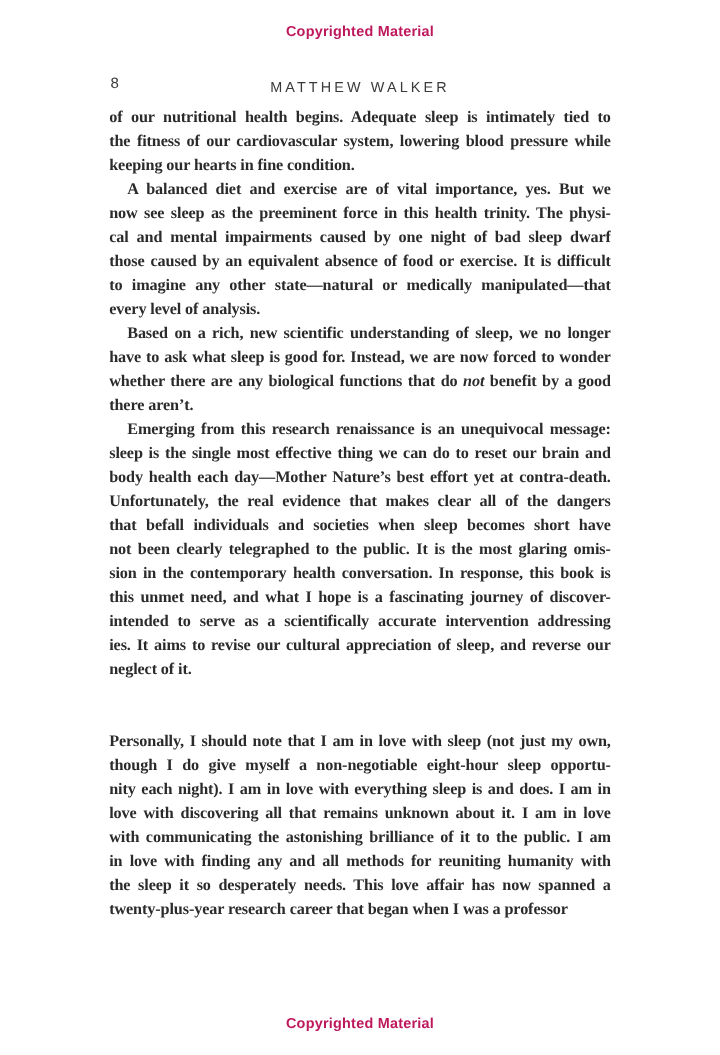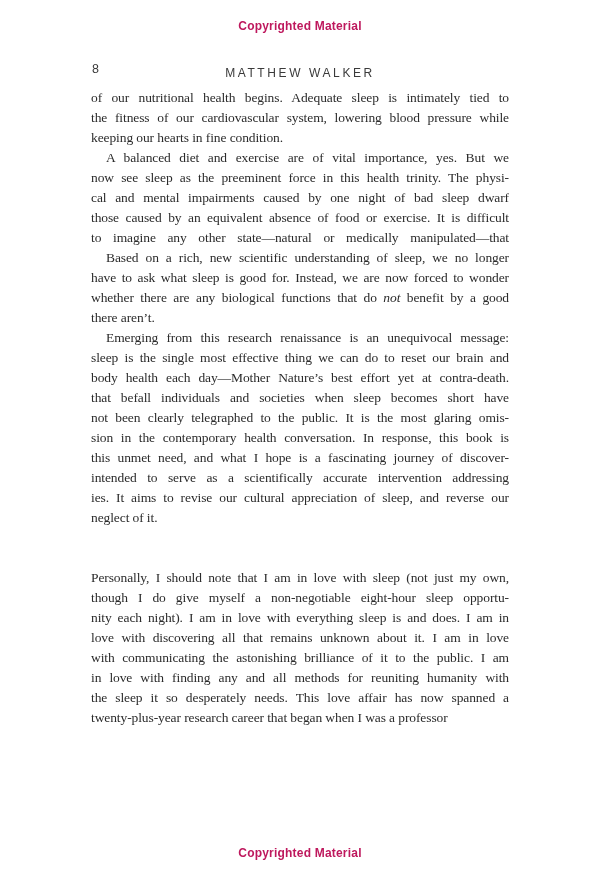--- a/index.html
+++ b/index.html
@@ -52,20 +52,21 @@
   }
   .body-text {
     position: absolute;
     top: 88px;
     left: 91px;
     width: 418px;
     font-size: 13.5px;
     line-height: 20px;
     color: #2b2b2b;
     letter-spacing: -0.1px;
+    font-weight: bold;
   }
   .line {
     height: 20px;
     text-align: justify;
     text-align-last: justify;
     overflow: hidden;
     white-space: normal;
   }
   .line.par-last {
     text-align: right;
@@ -96,27 +97,29 @@
 
   <div class="body-text">
       <div class="line"><span>of our nutritional health begins. Adequate sleep is intimately tied to</span></div>
       <div class="line"><span>the fitness of our cardiovascular system, lowering blood pressure while</span></div>
       <div class="line par-last"><span>keeping our hearts in fine condition.</span></div>
       <div class="line indent"><span>A balanced diet and exercise are of vital importance, yes. But we</span></div>
       <div class="line"><span>now see sleep as the preeminent force in this health trinity. The physi-</span></div>
       <div class="line"><span>cal and mental impairments caused by one night of bad sleep dwarf</span></div>
       <div class="line"><span>those caused by an equivalent absence of food or exercise. It is difficult</span></div>
       <div class="line"><span>to imagine any other state—natural or medically manipulated—that</span></div>
+      <div class="line par-last"><span>every level of analysis.</span></div>
       <div class="line indent"><span>Based on a rich, new scientific understanding of sleep, we no longer</span></div>
       <div class="line"><span>have to ask what sleep is good for. Instead, we are now forced to wonder</span></div>
       <div class="line"><span>whether there are any biological functions that do </span><span class="italic">not</span><span> benefit by a good</span></div>
       <div class="line par-last"><span>there aren’t.</span></div>
       <div class="line indent"><span>Emerging from this research renaissance is an unequivocal message:</span></div>
       <div class="line"><span>sleep is the single most effective thing we can do to reset our brain and</span></div>
       <div class="line"><span>body health each day—Mother Nature’s best effort yet at contra-death.</span></div>
+      <div class="line"><span>Unfortunately, the real evidence that makes clear all of the dangers</span></div>
       <div class="line"><span>that befall individuals and societies when sleep becomes short have</span></div>
       <div class="line"><span>not been clearly telegraphed to the public. It is the most glaring omis-</span></div>
       <div class="line"><span>sion in the contemporary health conversation. In response, this book is</span></div>
       <div class="line"><span>this unmet need, and what I hope is a fascinating journey of discover-</span></div>
       <div class="line"><span>intended to serve as a scientifically accurate intervention addressing</span></div>
       <div class="line"><span>ies. It aims to revise our cultural appreciation of sleep, and reverse our</span></div>
       <div class="line par-last"><span>neglect of it.</span></div>
       <div class="section-break"></div>
       <div class="line"><span>Personally, I should note that I am in love with sleep (not just my own,</span></div>
       <div class="line"><span>though I do give myself a non-negotiable eight-hour sleep opportu-</span></div>

